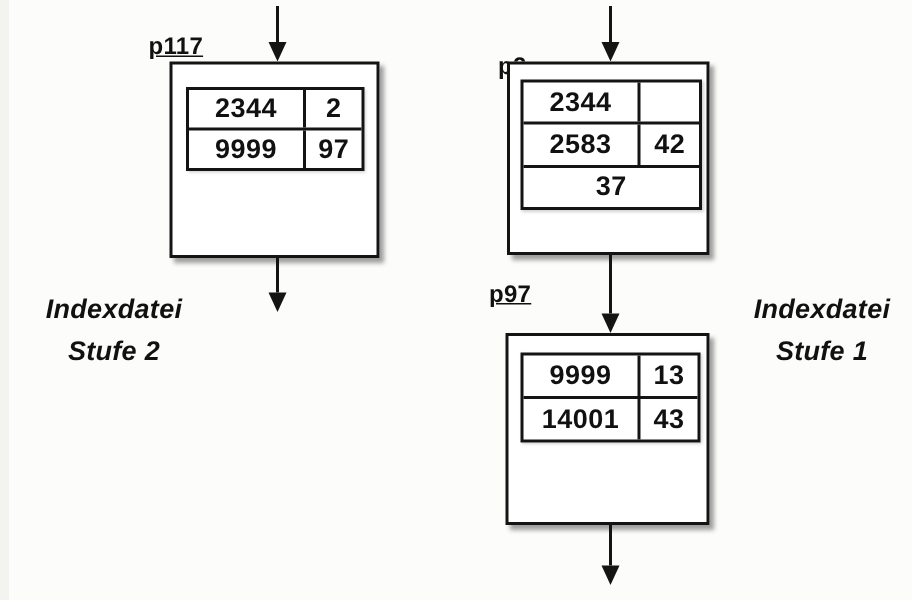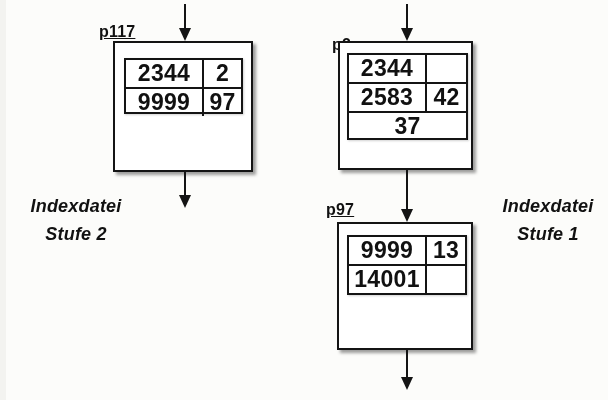--- a/index.html
+++ b/index.html
@@ -27,21 +27,21 @@
   .tbl{
     position:absolute;display:flex;flex-direction:column;
     border:2px solid #141414;background:#fff;
     box-sizing:border-box;
     box-shadow:1px 1px 2px rgba(0,0,0,0.18);
   }
   .trow{display:flex;flex:1;}
   .trow + .trow{border-top:2px solid #141414;}
   .tcell{
     display:flex;align-items:center;justify-content:center;
-    font-size:23px;font-weight:bold;letter-spacing:0.3px;
+    font-size:18px;font-weight:bold;letter-spacing:0.3px;
   }
   .tcell.key{width:76px;border-right:2px solid #141414;}
   .tcell.val{flex:1;}
   
   .varrow{
     position:absolute;display:flex;flex-direction:column;align-items:center;
     width:12px;
   }
   .varrow .shaft{width:2px;background:#141414;}
   .varrow .head{
@@ -111,31 +111,32 @@
   <div class="trow">
     <div class="tcell val">37</div>
   </div>
 </div>
 
 <div class="varrow" style="left:401px;top:170px;">
   <div class="shaft" style="height:39px;"></div>
   <div class="head"></div>
 </div>
 
-<div class="node-label" style="left:326px;top:201px;text-decoration:underline;">p97</div>
+<div class="node-label" style="left:326px;top:188px;text-decoration:underline;">p97</div>
 
 <div class="node" style="left:337px;top:222px;width:136px;height:128px;"></div>
 
 <div class="tbl" style="left:347px;top:235px;width:120px;height:60px;">
   <div class="trow">
     <div class="tcell key">9999</div>
     <div class="tcell val">13</div>
   </div>
   <div class="trow">
     <div class="tcell key">14001</div>
+    <div class="tcell val">43</div>
   </div>
 </div>
 
 <div class="varrow" style="left:401px;top:350px;">
   <div class="shaft" style="height:27px;"></div>
   <div class="head"></div>
 </div>
 
 <div class="caption" style="left:478px;top:192px;">
   <div>Indexdatei</div>

